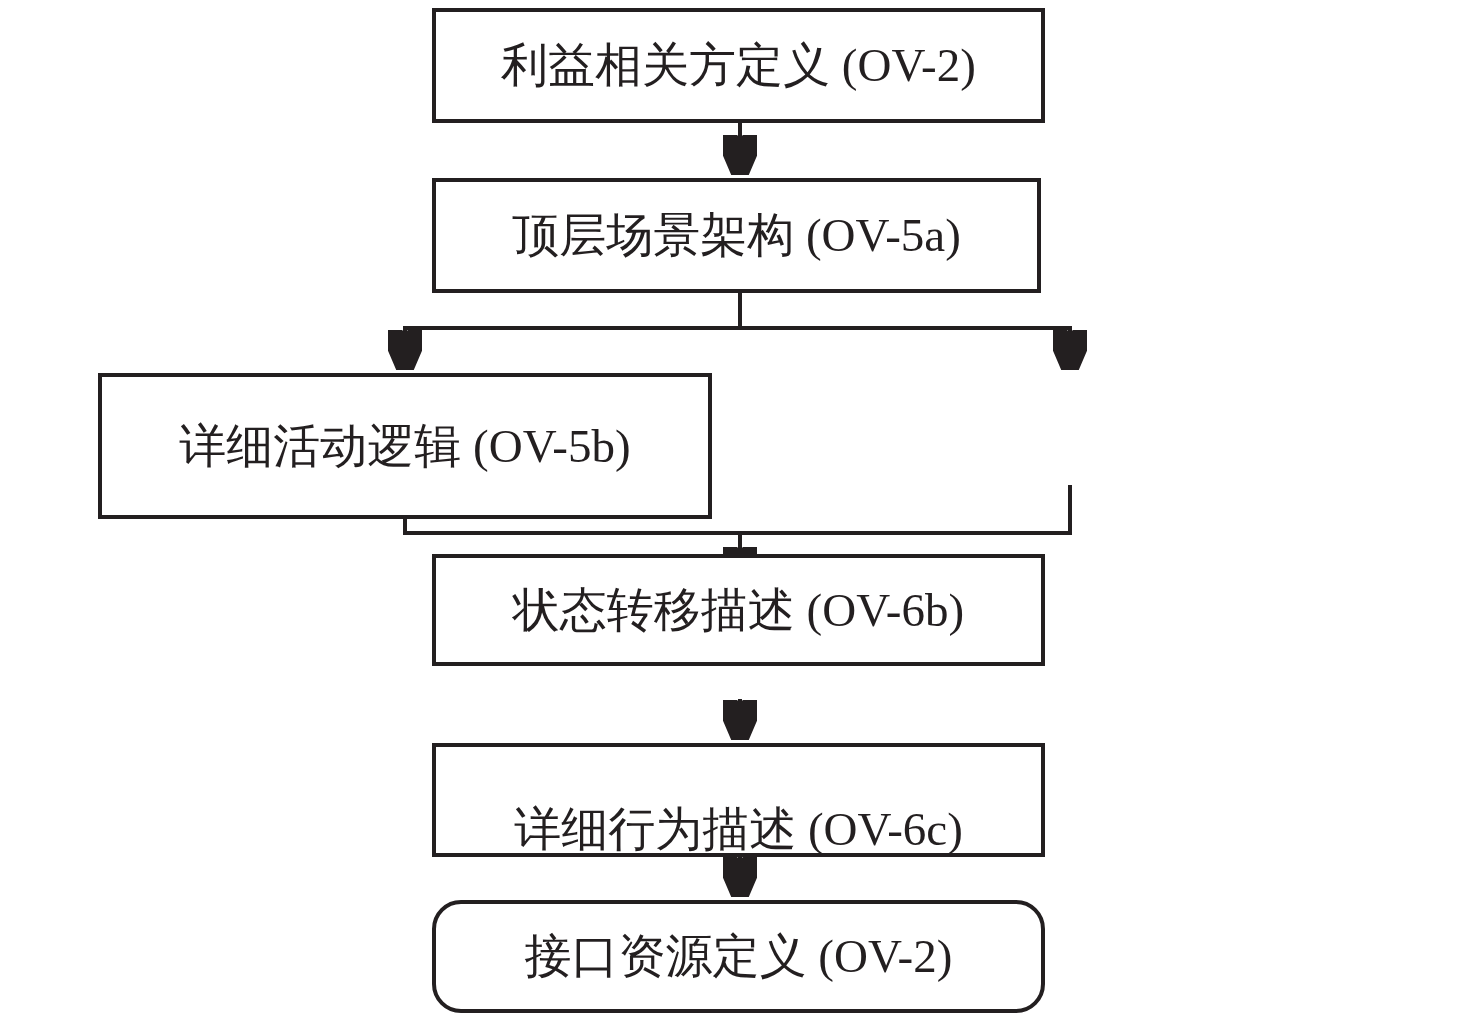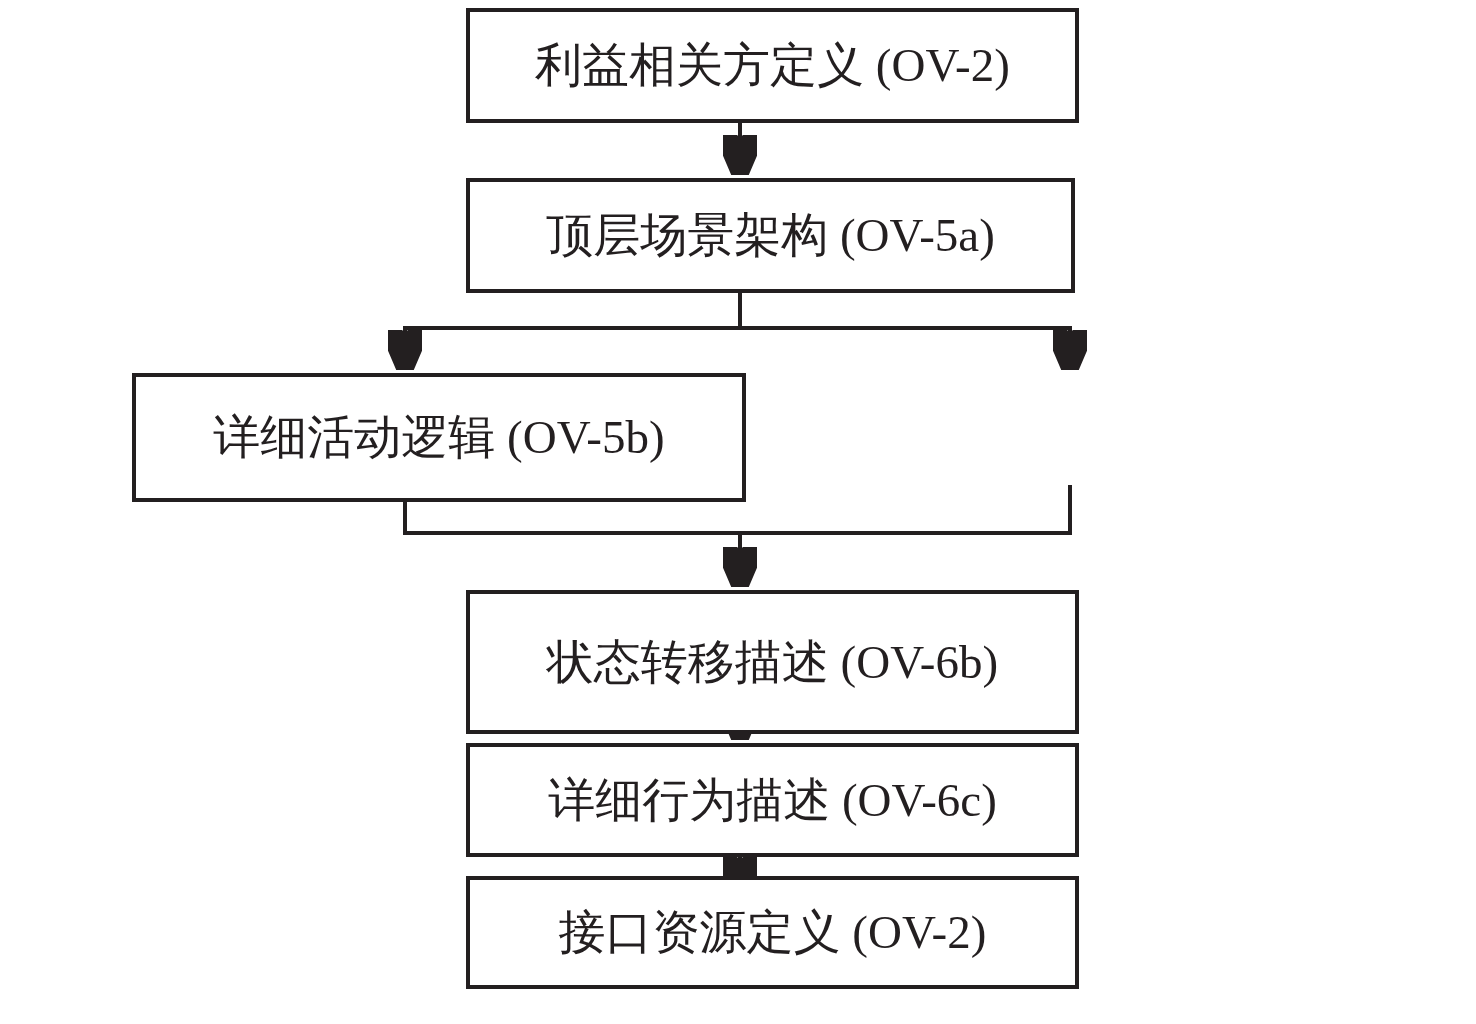--- a/index.html
+++ b/index.html
@@ -32,21 +32,20 @@
     box-sizing: border-box;
     border: 4px solid #231f20;
     background: #ffffff;
     display: flex;
     align-items: center;
     justify-content: center;
     font-size: 47px;
     color: #231f20;
     white-space: nowrap;
     line-height: 1;
-    margin-left: 34px;
   }
 </style>
 </head>
 <body>
 
 <div class="canvas">
 
   <svg class="edge-layer" viewBox="0 0 1476 1024" xmlns="http://www.w3.org/2000/svg" aria-hidden="true">
     <defs>
       <marker id="arrowhead" viewBox="0 0 10 8.5" refX="9.7" refY="4.25" markerWidth="10" markerHeight="8.5" orient="auto-start-reverse" markerUnits="strokeWidth">
@@ -69,30 +68,30 @@
   </svg>
 
   <div class="node" style="left:432px; top:8px;   width:613px; height:115px;">
     <span>利益相关方定义 (OV-2)</span>
   </div>
 
   <div class="node" style="left:432px; top:178px; width:609px; height:115px;">
     <span>顶层场景架构 (OV-5a)</span>
   </div>
 
-  <div class="node" style="left:98px;  top:373px; width:614px; height:129px;">
+  <div class="node" style="left:98px;  top:373px; width:614px; height:146px;">
     <span>详细活动逻辑 (OV-5b)</span>
   </div>
 
 
-  <div class="node" style="left:432px; top:590px; width:613px; height:144px;">
+  <div class="node" style="left:432px; top:554px; width:613px; height:112px;">
     <span>状态转移描述 (OV-6b)</span>
   </div>
 
-  <div class="node" style="left:432px; top:743px; width:613px; height:114px;">
+  <div class="node" style="left:432px; top:743px; width:613px; height:114px;align-items:flex-end;">
     <span>详细行为描述 (OV-6c)</span>
   </div>
 
-  <div class="node" style="left:432px; top:876px; width:613px; height:113px;">
+  <div class="node" style="left:432px; top:900px; width:613px; height:113px;border-radius:29px;">
     <span>接口资源定义 (OV-2)</span>
   </div>
 
 </div>
 
 </body></html>

